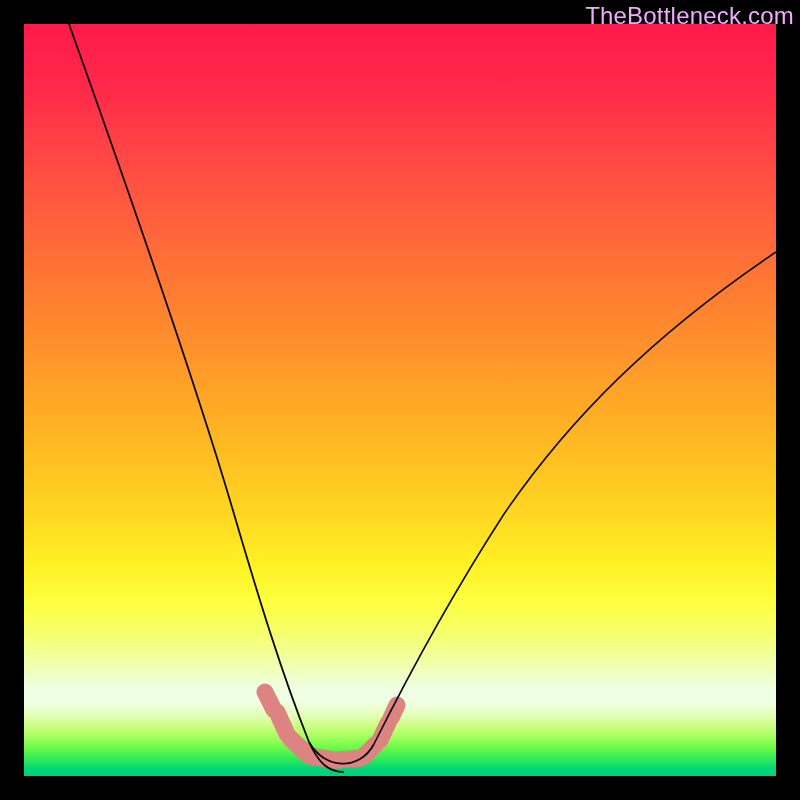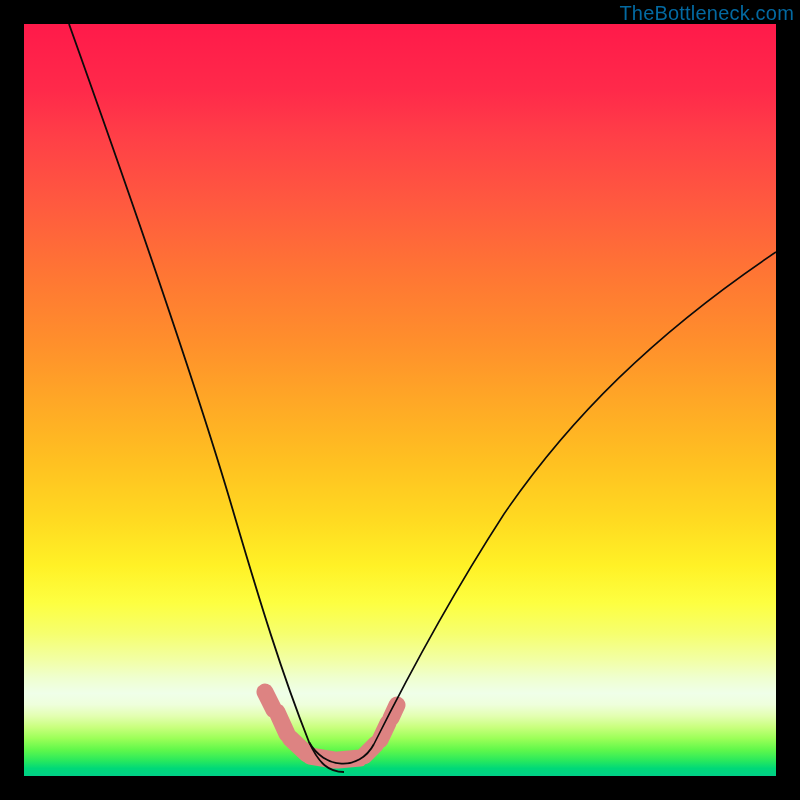--- a/index.html
+++ b/index.html
@@ -48,22 +48,22 @@
       #61f84b 96.5%,
       #27e85e 98%,
       #00d878 99%,
       #00cf87 100%
     );
   }
   .watermark {
     position: absolute;
     top: 2px;
     right: 6px;
-    color: #0369a1;
-    font-size: 20px;
+    color: #f0abfc;
+    font-size: 24px;
     letter-spacing: 0.2px;
     z-index: 5;
   }
   svg.curves {
     position: absolute;
     left: 0;
     top: 0;
     width: 752px;
     height: 752px;
     z-index: 3;

